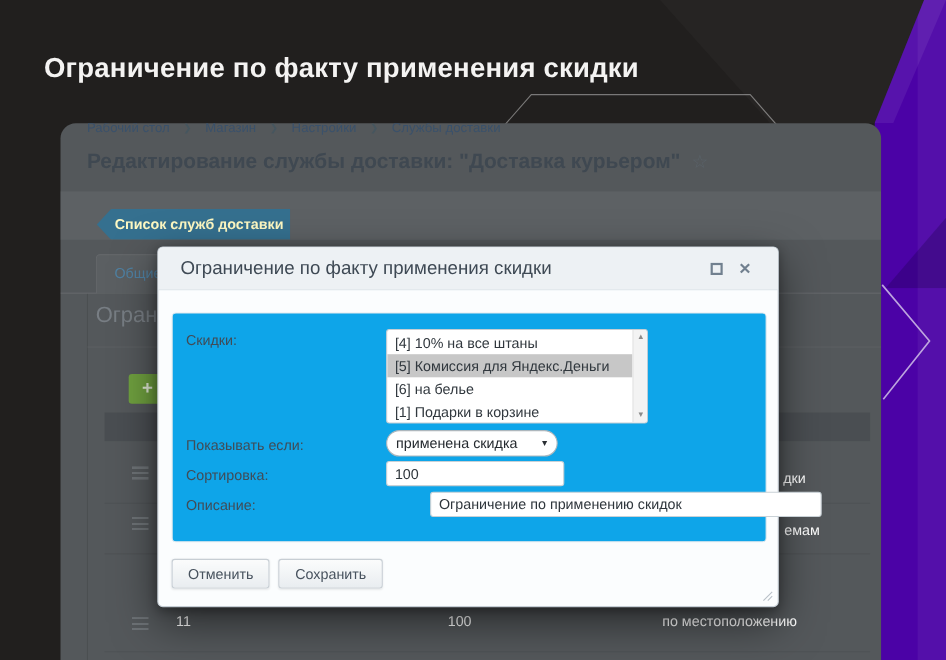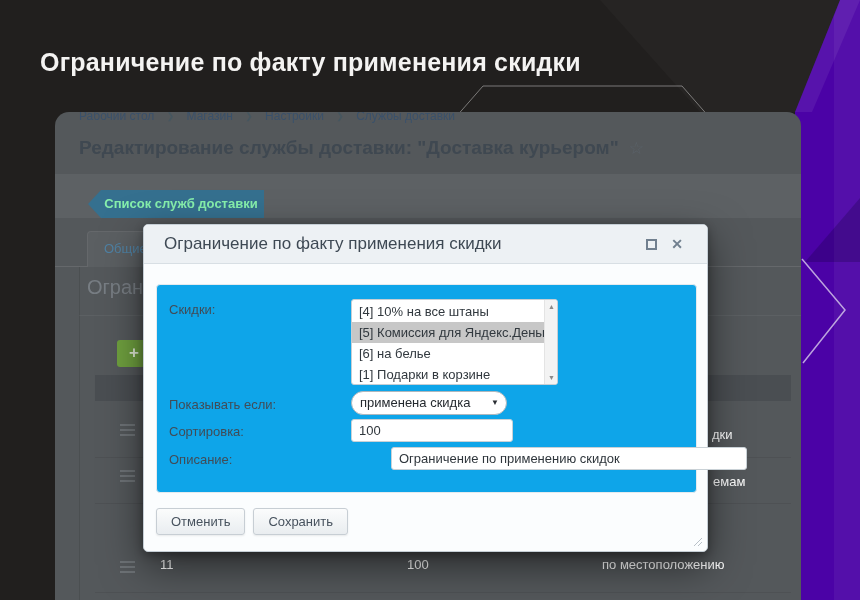--- a/index.html
+++ b/index.html
@@ -29,21 +29,21 @@
   .page { position:absolute; left:55px; top:112px; width:746px; height:488px;
     background:#54585B; border-radius:14px 14px 0 0; overflow:hidden; z-index:2; }
   .breadcrumb { position:absolute; left:24px; top:-3px; font-size:12px; color:#3A516B;
     white-space:nowrap;text-align:center; }
   .breadcrumb .sep { color:#46565F; font-size:9px; margin:0 9px; position:relative; top:-1px; }
   .page-heading { position:absolute; left:24px; top:25px; font-size:19px; font-weight:700;
     color:#3F4851; white-space:nowrap; }
   .page-heading .star { font-weight:400; font-size:17px; color:#5A6269; margin-left:10px; }
   .toolbar-band { position:absolute; left:0; top:62px; width:746px; height:44px; background:#5D6164; }
   .back-button { position:absolute; left:33px; top:78px; width:176px; height:28px;
-    background:#35708F; color:#86efac; font-size:13px; font-weight:700;
+    background:#35708F; color:#fef9c3; font-size:13px; font-weight:700;
     line-height:28px; text-align:center; padding-left:10px;
     clip-path:polygon(13px 0, 100% 0, 100% 100%, 13px 100%, 0 50%); }
   .tabs-border { position:absolute; left:0; top:154px; width:746px; height:1px; background:#65686B; }
   .tab { position:absolute; left:32px; top:119px; height:36px; padding:0 16px; line-height:34px;
     background:#5B5F62; border:1px solid #65686B; border-bottom:none; border-radius:4px 4px 0 0;
     color:#4F81A3; font-size:13px; }
   .content-vline { position:absolute; left:24px; top:155px; width:1px; height:333px; background:rgba(0,0,0,0.10); }
   .panel-line { position:absolute; left:24px; top:203px; width:722px; height:1px; background:rgba(255,255,255,0.05); }
   .section-heading { position:absolute; left:32px; top:164px; font-size:20px; color:#787E84; }
   .add-button { position:absolute; left:62px; top:228px; width:34px; height:27px; background:#6FA03F;
@@ -60,21 +60,21 @@
     box-shadow:0 14px 40px rgba(0,0,0,0.52), 0 3px 10px rgba(0,0,0,0.30); }
   .modal-header { position:absolute; left:0; top:0; width:100%; height:39px; background:#EDF1F4;
     border-bottom:1px solid #D8DFE4; border-radius:4px 4px 0 0; display:flex; align-items:center; }
   .modal-title { margin-left:20px; font-size:17px; color:#3E4954; flex:1; white-space:nowrap; }
   .modal-icons { display:flex; align-items:center; gap:14px; margin-right:24px; }
   .icon-max { width:11px; height:11px; border:2px solid #71808F; display:inline-block; }
   .icon-close { color:#71808F; font-size:14px; font-weight:700; line-height:1; }
   .fieldset { position:absolute; left:12px; top:59px; width:541px; height:209px;
     background:#0ea5e9; border:1px solid #E4EAEE; border-radius:4px; }
   .f-label { position:absolute; left:12px; font-size:13px; color:#414C57; white-space:nowrap; }
-  .multi-select { position:absolute; left:194px; top:14px; width:207px; height:86px; background:#FFFFFF;
+  .multi-select { position:absolute; left:194px; top:14px; width:238px; height:86px; background:#FFFFFF;
     border:1px solid #C6CED4; border-radius:3px; overflow:hidden; }
   .ms-options { position:absolute; left:0; top:1px; right:13px; }
   .ms-option { height:21px; line-height:21px; padding-left:7px; font-size:13px; color:#31383E; white-space:nowrap; }
   .ms-option.selected { background:#C7C7C7; }
   .ms-scrollbar { position:absolute; right:0; top:0; width:13px; height:100%; background:#F3F3F3;
     border-left:1px solid #E4E4E4; }
   .ms-arrow { position:absolute; left:0; width:13px; text-align:center; font-size:7px; color:#8A8A8A; }
   .ms-arrow.up { top:3px; } .ms-arrow.down { bottom:3px; }
   .dropdown { position:absolute; left:194px; top:106px; width:156px; height:24px; background:#FFFFFF;
     border:1px solid #AEB7BD; border-radius:12px; font-size:13px; color:#24292E;

